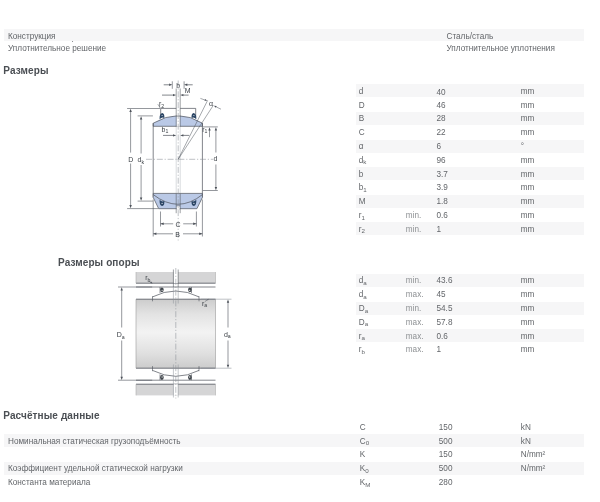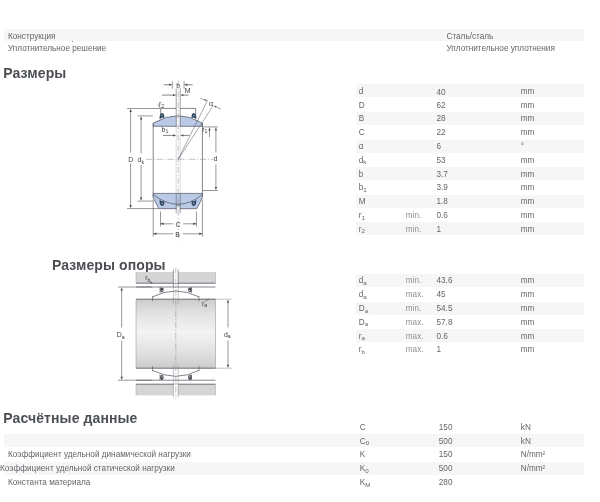--- a/index.html
+++ b/index.html
@@ -1,53 +1,53 @@
 <!DOCTYPE html>
 <html><head>
 <meta charset="utf-8">
 <style>
 html,body{margin:0;padding:0;background:#fff;}
 #page{position:relative;width:600px;height:502px;background:#fff;overflow:hidden;
   font-family:"Liberation Sans",sans-serif;font-size:8.2px;color:#63666a;}
 .band{position:absolute;background:#f6f6f7;}
 .t{position:absolute;white-space:nowrap;}
-.hd{position:absolute;font-weight:bold;font-size:14px;letter-spacing:0.1px;color:#4b4f54;white-space:nowrap;}
+.hd{position:absolute;font-weight:bold;font-size:10px;letter-spacing:0.1px;color:#4b4f54;white-space:nowrap;}
 sub{font-size:6.2px;vertical-align:baseline;position:relative;top:1.7px;}
 .q{color:#8e9194;}
 </style>
 </head>
 <body>
 <div id="page">
 <div class="t" style="left:8px;top:9.0px;margin-top:24px;">Смазочный материал</div>
 <div class="band" style="left:4px;width:579.5px;top:29.3px;height:11.9px;"></div>
 <div class="t" style="left:8px;top:31.6px;">Конструкция</div>
 <div class="t" style="left:446.5px;top:31.6px;">Сталь/сталь</div>
 <div class="t" style="left:8px;top:43.5px;text-align:right;">Уплотнительное решение</div>
 <div class="t" style="left:446.5px;top:43.5px;">Уплотнительное уплотнения</div>
 <div class="hd" style="left:3.3px;top:64.6px;">Размеры</div>
 <div class="band" style="left:355.5px;width:228.0px;top:84.3px;height:13.1px;"></div>
 <div class="t " style="left:358.8px;top:86.7px;">d</div>
 <div class="t " style="left:436.5px;top:88px;">40</div>
 <div class="t " style="left:520.8px;top:86.7px;">mm</div>
 <div class="t " style="left:358.8px;top:100.5px;">D</div>
-<div class="t " style="left:436.5px;top:100.5px;">62</div>
+<div class="t " style="left:436.5px;top:100.5px;">46</div>
 <div class="t " style="left:520.8px;top:100.5px;">mm</div>
 <div class="band" style="left:355.5px;width:228.0px;top:111.9px;height:13.1px;"></div>
 <div class="t " style="left:358.8px;top:114.3px;">B</div>
 <div class="t " style="left:436.5px;top:114.3px;">28</div>
 <div class="t " style="left:520.8px;top:114.3px;">mm</div>
 <div class="t " style="left:358.8px;top:128.1px;">C</div>
 <div class="t " style="left:436.5px;top:128.1px;">22</div>
 <div class="t " style="left:520.8px;top:128.1px;">mm</div>
 <div class="band" style="left:355.5px;width:228.0px;top:139.5px;height:13.1px;"></div>
 <div class="t " style="left:358.8px;top:141.9px;">α</div>
 <div class="t " style="left:436.5px;top:141.9px;">6</div>
 <div class="t " style="left:520.8px;top:141.9px;">°</div>
 <div class="t " style="left:358.8px;top:155.7px;">d<sub>k</sub></div>
-<div class="t " style="left:436.5px;top:155.7px;">53</div>
+<div class="t " style="left:436.5px;top:155.7px;">96</div>
 <div class="t " style="left:520.8px;top:155.7px;">mm</div>
 <div class="band" style="left:355.5px;width:228.0px;top:167.1px;height:13.1px;"></div>
 <div class="t " style="left:358.8px;top:169.5px;">b</div>
 <div class="t " style="left:436.5px;top:169.5px;">3.7</div>
 <div class="t " style="left:520.8px;top:169.5px;">mm</div>
 <div class="t " style="left:358.8px;top:183.3px;">b<sub>1</sub></div>
 <div class="t " style="left:436.5px;top:183.3px;">3.9</div>
 <div class="t " style="left:520.8px;top:183.3px;">mm</div>
 <div class="band" style="left:355.5px;width:228.0px;top:194.7px;height:13.1px;"></div>
 <div class="t " style="left:358.8px;top:197.1px;">M</div>
@@ -55,21 +55,21 @@
 <div class="t " style="left:520.8px;top:197.1px;">mm</div>
 <div class="t " style="left:358.8px;top:210.9px;">r<sub>1</sub></div>
 <div class="t q" style="left:405.8px;top:210.9px;">min.</div>
 <div class="t " style="left:436.5px;top:210.9px;">0.6</div>
 <div class="t " style="left:520.8px;top:210.9px;">mm</div>
 <div class="band" style="left:355.5px;width:228.0px;top:222.3px;height:13.1px;"></div>
 <div class="t " style="left:358.8px;top:224.7px;">r<sub>2</sub></div>
 <div class="t q" style="left:405.8px;top:224.7px;">min.</div>
 <div class="t " style="left:436.5px;top:224.7px;">1</div>
 <div class="t " style="left:520.8px;top:224.7px;">mm</div>
-<div class="hd" style="left:8px;top:256.9px;padding-left:44px;">Размеры опоры</div>
+<div class="hd" style="left:14px;top:256.9px;padding-left:44px;">Размеры опоры</div>
 <div class="band" style="left:355.5px;width:228.0px;top:274.0px;height:13.1px;"></div>
 <div class="t " style="left:358.8px;top:276.4px;">d<sub>a</sub></div>
 <div class="t q" style="left:405.8px;top:276.4px;">min.</div>
 <div class="t " style="left:436.5px;top:276.4px;">43.6</div>
 <div class="t " style="left:520.8px;top:276.4px;">mm</div>
 <div class="t " style="left:358.8px;top:290.2px;">d<sub>a</sub></div>
 <div class="t q" style="left:405.8px;top:290.2px;">max.</div>
 <div class="t " style="left:436.5px;top:290.2px;">45</div>
 <div class="t " style="left:520.8px;top:290.2px;">mm</div>
 <div class="band" style="left:355.5px;width:228.0px;top:301.6px;height:13.1px;"></div>
@@ -88,29 +88,29 @@
 <div class="t " style="left:520.8px;top:331.6px;">mm</div>
 <div class="t " style="left:358.8px;top:345.4px;">r<sub>b</sub></div>
 <div class="t q" style="left:405.8px;top:345.4px;">max.</div>
 <div class="t " style="left:436.5px;top:345.4px;">1</div>
 <div class="t " style="left:520.8px;top:345.4px;">mm</div>
 <div class="hd" style="left:3.3px;top:409.6px;">Расчётные данные</div>
 <div class="t " style="left:359.8px;top:422.7px;">C</div>
 <div class="t " style="left:438.8px;top:422.7px;">150</div>
 <div class="t " style="left:520.8px;top:422.7px;">kN</div>
 <div class="band" style="left:4.0px;width:579.5px;top:434.1px;height:13.1px;"></div>
+<div class="t " style="left:8px;top:436.5px;">Номинальная статическая грузоподъёмность</div>
 <div class="t " style="left:359.8px;top:436.5px;">C<sub>0</sub></div>
 <div class="t " style="left:438.8px;top:436.5px;">500</div>
 <div class="t " style="left:520.8px;top:436.5px;">kN</div>
-<div class="t " style="left:8px;top:450.3px;">Коэффициент удельной динамической нагрузки</div>
 <div class="t " style="left:359.8px;top:450.3px;">K</div>
 <div class="t " style="left:438.8px;top:450.3px;">150</div>
 <div class="t " style="left:520.8px;top:450.3px;">N/mm²</div>
 <div class="band" style="left:4.0px;width:579.5px;top:461.7px;height:13.1px;"></div>
-<div class="t " style="left:0;top:464.1px;">Коэффициент удельной статической нагрузки</div>
+<div class="t " style="left:8px;top:464.1px;">Коэффициент удельной статической нагрузки</div>
 <div class="t " style="left:359.8px;top:464.1px;">K<sub>0</sub></div>
 <div class="t " style="left:438.8px;top:464.1px;">500</div>
 <div class="t " style="left:520.8px;top:464.1px;">N/mm²</div>
 <div class="t " style="left:8px;top:477.9px;">Константа материала</div>
 <div class="t " style="left:359.8px;top:477.9px;">K<sub>M</sub></div>
 <div class="t " style="left:438.8px;top:477.9px;">280</div>
 <svg width="600" height="502" viewBox="0 0 600 502" style="position:absolute;left:0;top:0;">
       <path d="M 153.2 126.3 L 153.2 123.2 Q 178.2 108.2 202.4 123.2 L 202.4 126.3 Z" fill="#bac9e6" stroke="#4d525a" stroke-width="0.7" stroke-linejoin="round"></path>
 <rect x="176.6" y="109.5" width="3.2" height="17.2" fill="#fff"></rect>
 <line x1="176.2" y1="116.1" x2="180.2" y2="116.1" stroke="#4d525a" stroke-width="0.6"></line>

